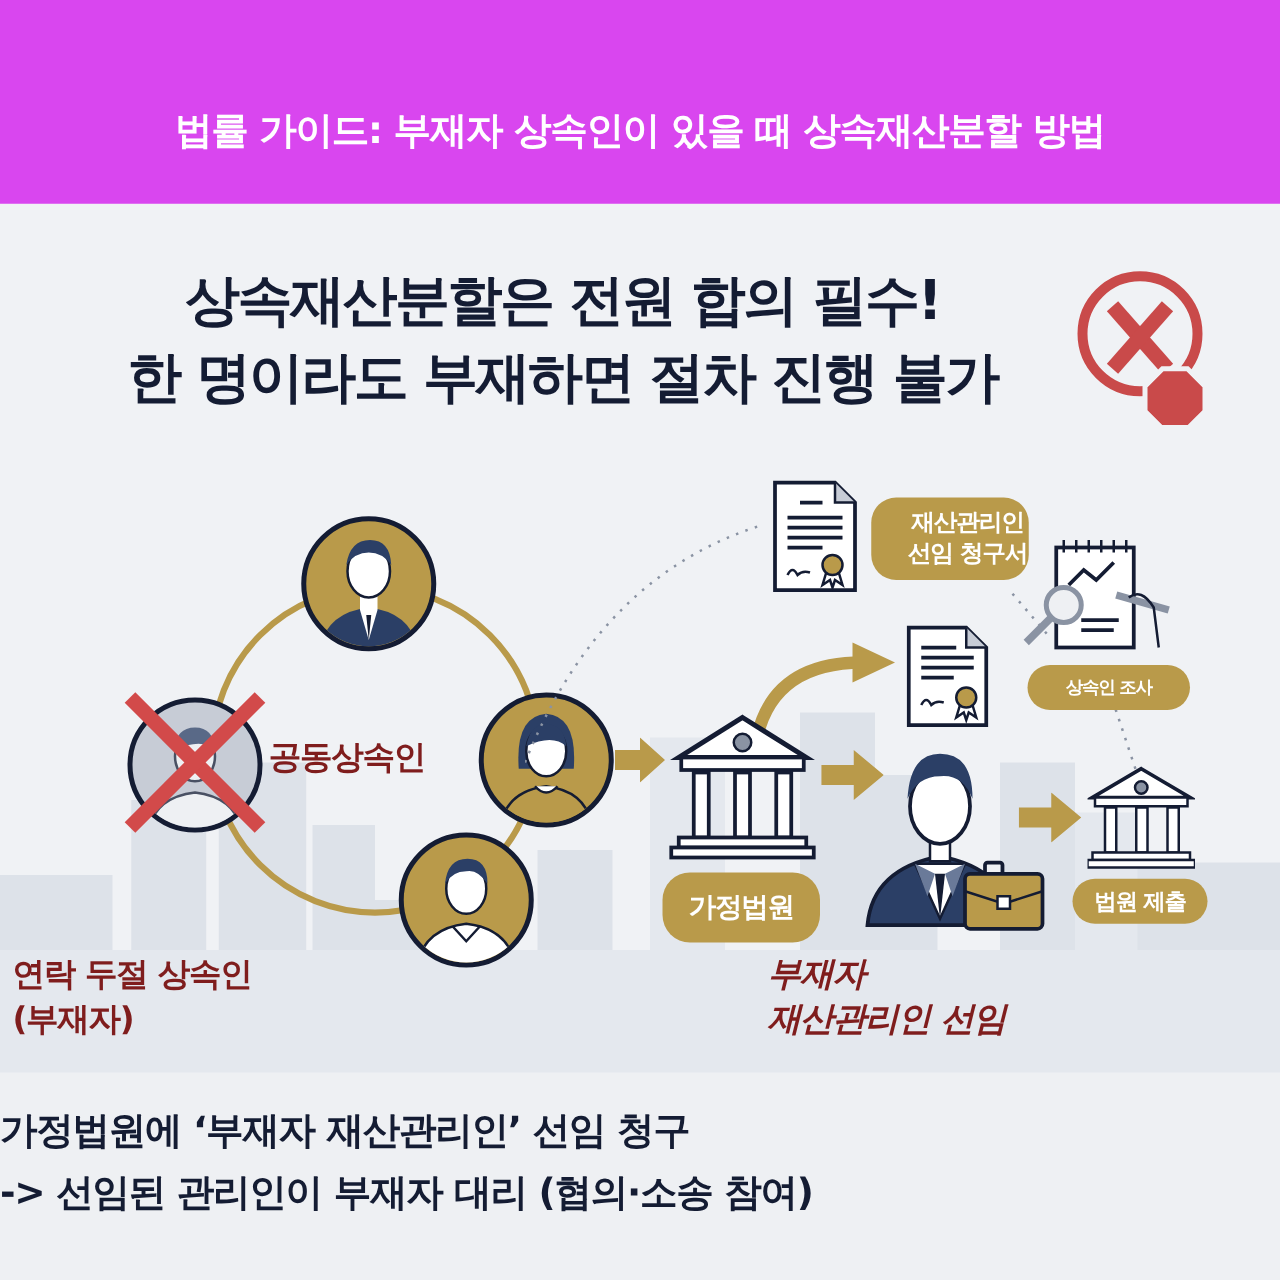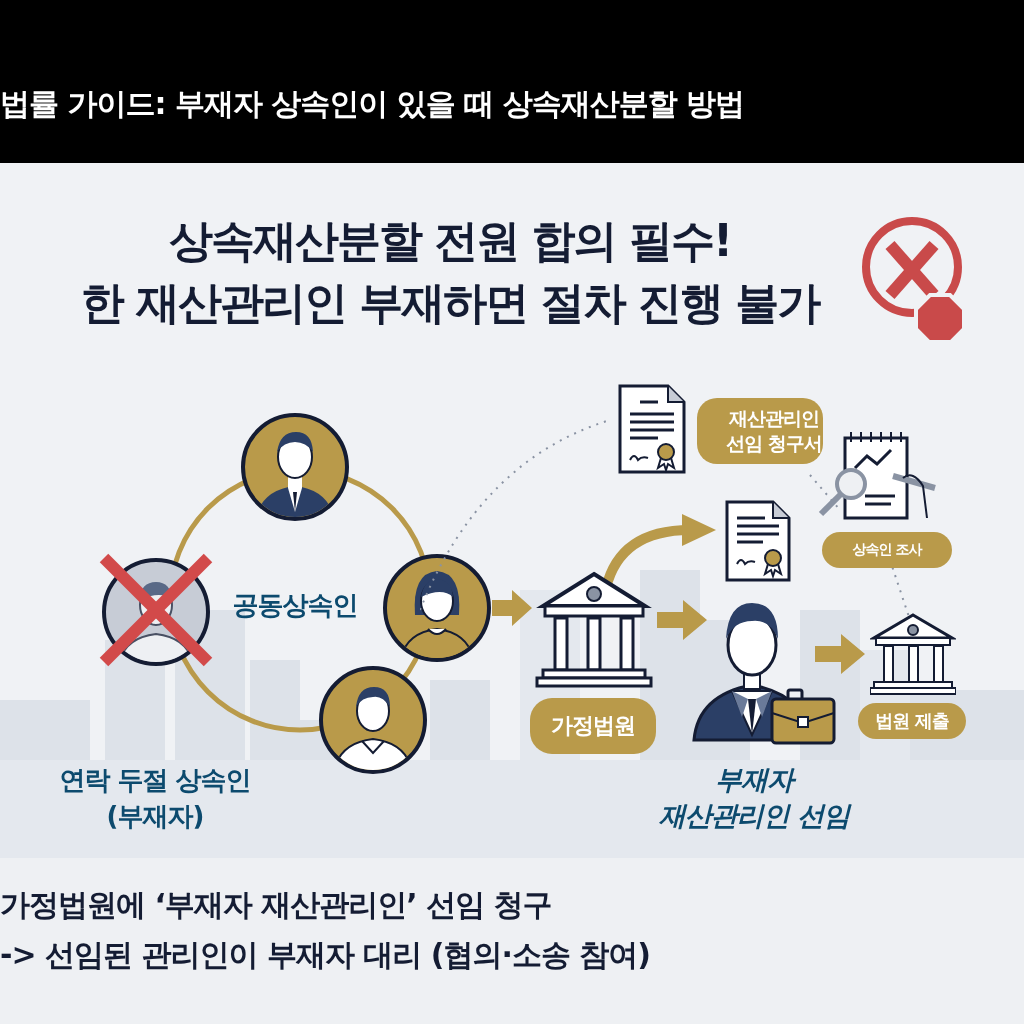--- a/index.html
+++ b/index.html
@@ -1,26 +1,26 @@
 <!DOCTYPE html>
 <html><head>
 <meta charset="utf-8">
 <style>
   * { box-sizing: border-box; margin: 0; padding: 0; }
   html, body { width: 1024px; height: 1024px; overflow: hidden; }
   body { font-family: "DejaVu Sans", "Liberation Sans", sans-serif; background: #f0f2f5; position: relative; color: #141c33; }
-  .header { position: absolute; left: 0; top: 0; width: 1024px; height: 163px; background: #000000; display: flex; align-items: flex-end; padding-bottom: 38px; }
+  .header { position: absolute; left: 0; top: 0; width: 1024px; height: 163px; background: #d946ef; display: flex; align-items: flex-end; justify-content: center; padding-bottom: 38px; }
   .header-title { color: #ffffff; font-size: 30px; font-weight: bold; letter-spacing: -1px; }
   .headline { position: absolute; left: 40px; top: 210px; width: 820px; text-align: center; font-size: 44px; font-weight: bold; line-height: 62px; color: #141c33; letter-spacing: -2px; }
   .skyline { position: absolute; left: 0; top: 560px; width: 1024px; height: 300px; }
   .bottom-band { position: absolute; left: 0; top: 858px; width: 1024px; height: 166px; background: #eef0f3; }
   .footer { position: absolute; left: 0; top: 880px; width: 1024px; font-size: 30px; font-weight: bold; line-height: 50px; letter-spacing: -1px; }
   .abs { position: absolute; }
   .pill { position: absolute; background: #b99a4a; color: #ffffff; font-weight: bold; border-radius: 22px; text-align: center; display: flex; align-items: center; justify-content: center; letter-spacing: -1px; }
-  .label { position: absolute; font-weight: bold; text-align: center; color: #0c4a6e; letter-spacing: -1px; }
+  .label { position: absolute; font-weight: bold; text-align: left; color: #7f1d1d; letter-spacing: -1px; }
 </style>
 </head>
 <body>
 
 <div class="header">
   <div class="header-title">법률 가이드: 부재자 상속인이 있을 때 상속재산분할 방법</div>
 </div>
 
 <svg class="skyline" width="1024" height="300" viewBox="0 0 1024 300">
   <g fill="#dde2e9">
@@ -37,22 +37,22 @@
   </g>
   <g fill="#e4e8ee">
     <rect x="520" y="30" width="60" height="270"></rect>
     <rect x="860" y="90" width="50" height="210"></rect>
     <rect x="0" y="200" width="1024" height="100"></rect>
   </g>
 </svg>
 <div class="bottom-band"></div>
 
 <div class="headline">
-  <div>상속재산분할 전원 합의 필수!</div>
-  <div>한 재산관리인 부재하면 절차 진행 불가</div>
+  <div>상속재산분할은 전원 합의 필수!</div>
+  <div>한 명이라도 부재하면 절차 진행 불가</div>
 </div>
 
 <svg class="abs" style="left:860px; top:215px;" width="112" height="125" viewBox="0 0 112 125">
   <circle cx="52" cy="52" r="46" fill="none" stroke="#c94a4a" stroke-width="8"></circle>
   <line x1="30" y1="30" x2="74" y2="80" stroke="#c94a4a" stroke-width="12"></line>
   <line x1="74" y1="30" x2="30" y2="80" stroke="#c94a4a" stroke-width="12"></line>
   <polygon points="70,80 90,80 104,94 104,114 90,128 70,128 56,114 56,94" fill="#c94a4a" stroke="#f0f2f5" stroke-width="4"></polygon>
 </svg>
 
 <svg class="abs" style="left:140px; top:440px;" width="320" height="320" viewBox="0 0 320 320">

